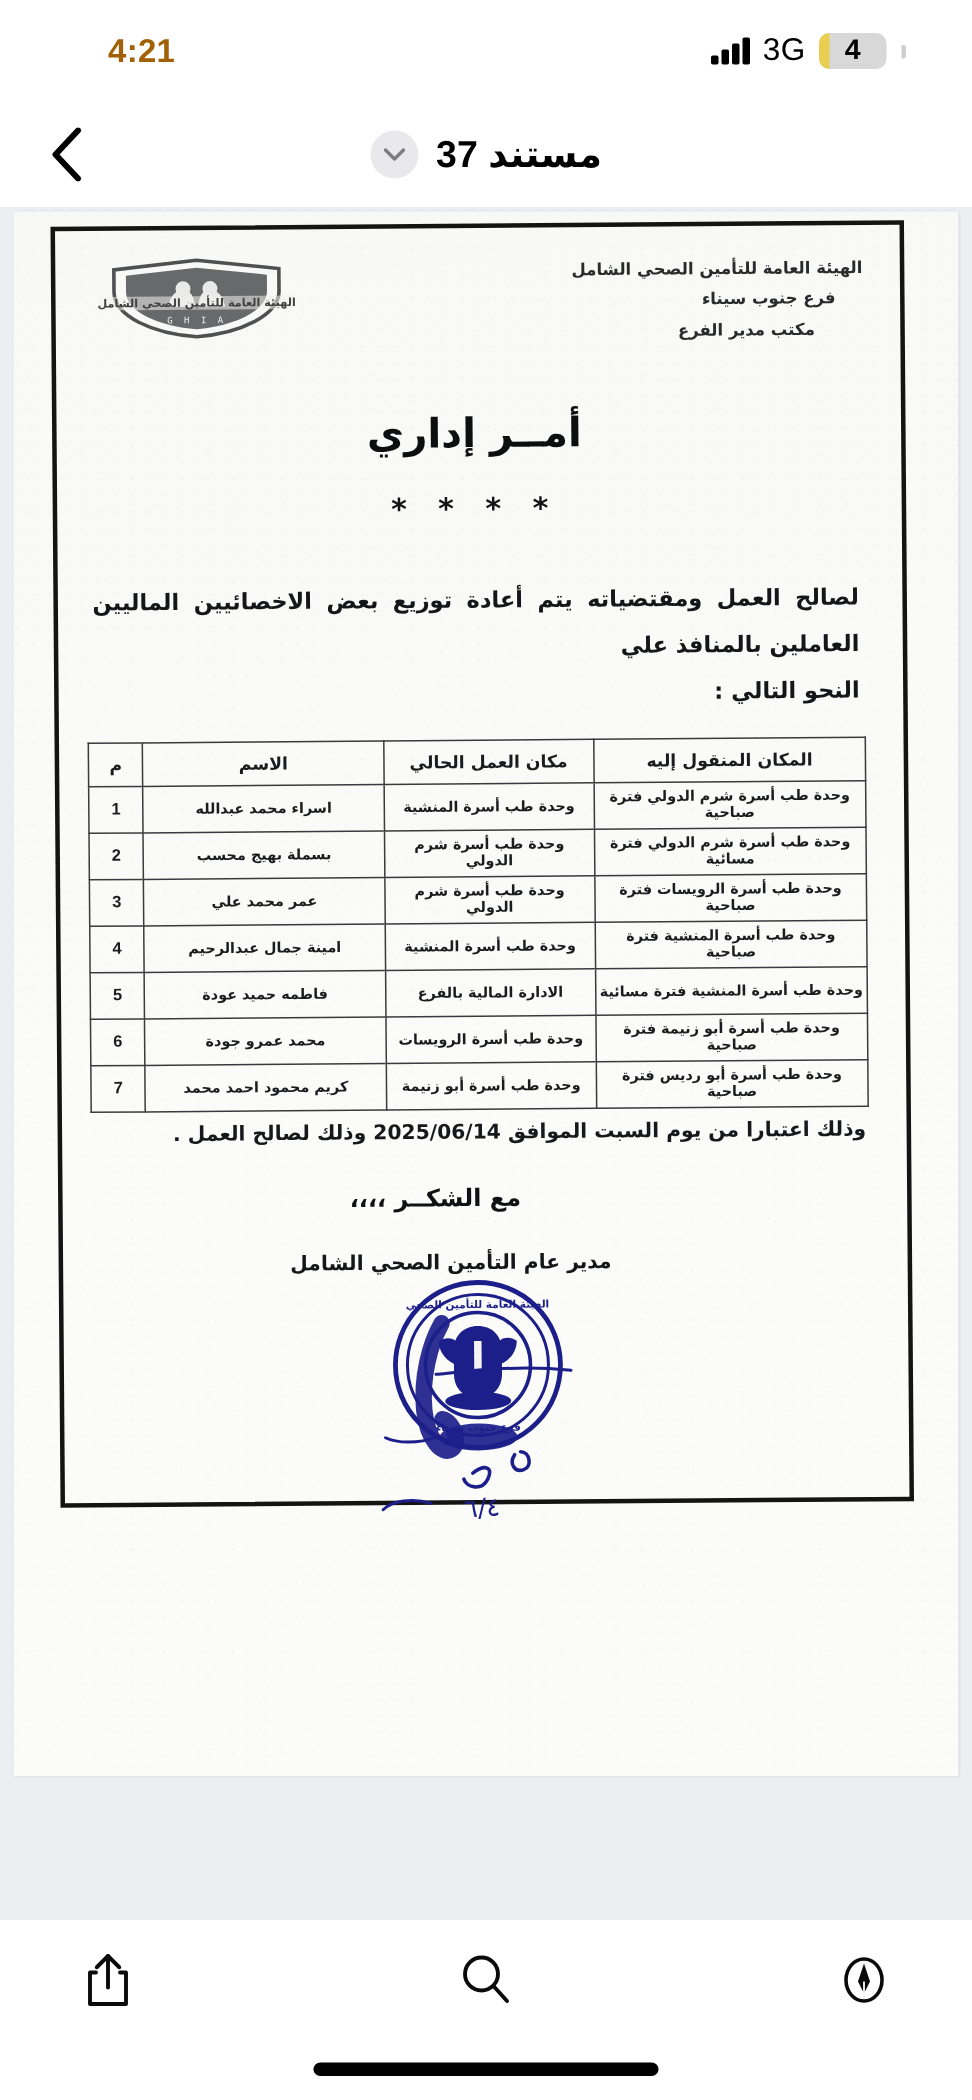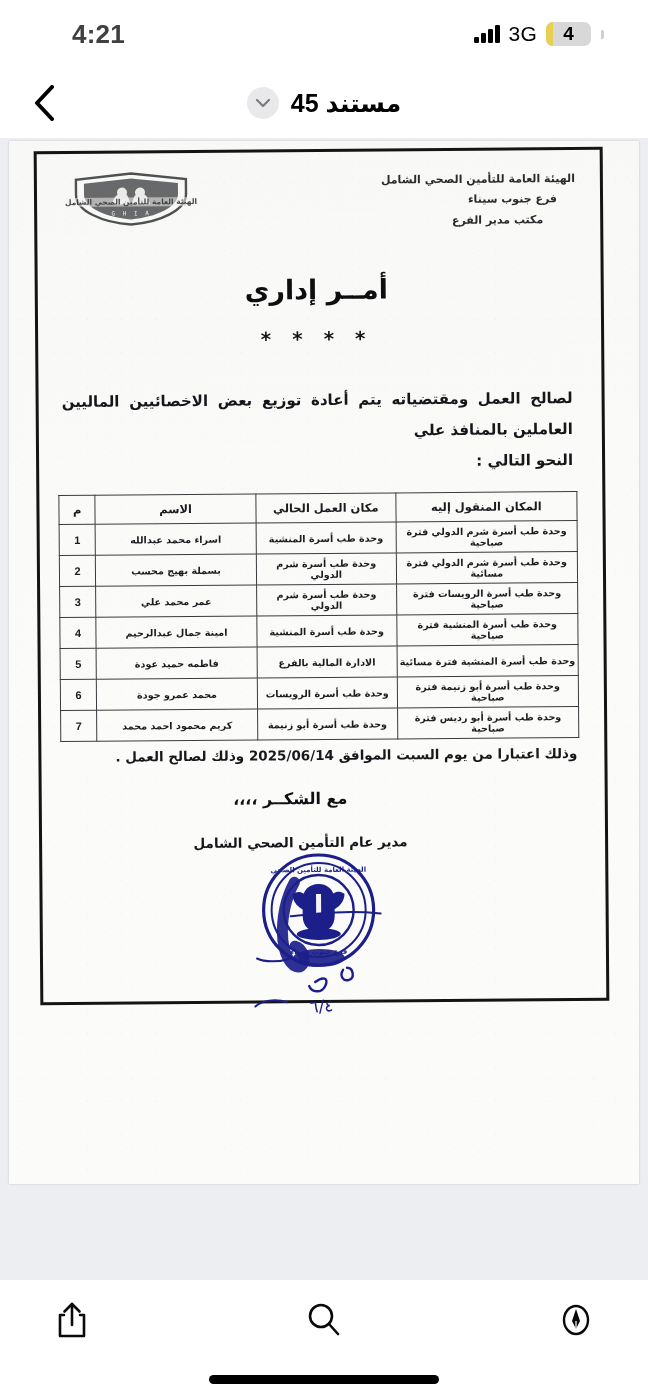--- a/index.html
+++ b/index.html
@@ -23,23 +23,23 @@
     width: 648px;
     height: 68px;
     background: #ffffff;
     display: flex;
     align-items: center;
     justify-content: space-between;
     padding: 0 34px;
     box-sizing: border-box;
   }
   .status-time {
-    font-size: 26px;
-    font-weight: 700;
-    color: #404040;
+    font-size: 22px;
+    font-weight: 700;
+    color: #a16207;
     letter-spacing: 0.2px;
     margin-left: 38px;
   }
   .status-right {
     display: flex;
     align-items: center;
     gap: 9px;
     margin-right: 10px;
   }
   .signal-bars {
@@ -393,21 +393,21 @@
   </div>
 </div>
 
 <div class="nav-bar">
   <div class="back-btn">
     <svg width="22" height="36" viewBox="0 0 22 36">
       <path d="M19 2 L4 18 L19 34" fill="none" stroke="#000" stroke-width="4" stroke-linecap="round" stroke-linejoin="round"></path>
     </svg>
   </div>
   <div class="nav-center">
-    <div class="nav-title">مستند 45</div>
+    <div class="nav-title">مستند 37</div>
     <div class="chevron-circle">
       <svg width="16" height="10" viewBox="0 0 16 10">
         <path d="M2 2 L8 8 L14 2" fill="none" stroke="#7c7c80" stroke-width="2.2" stroke-linecap="round" stroke-linejoin="round"></path>
       </svg>
     </div>
   </div>
   <div class="nav-right-space"></div>
 </div>
 
 <div class="viewer">

